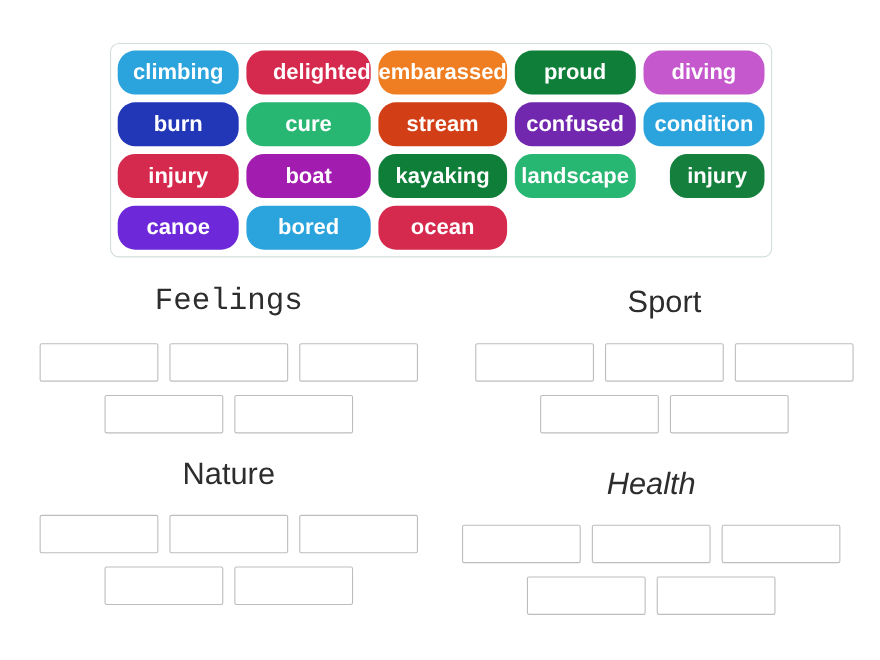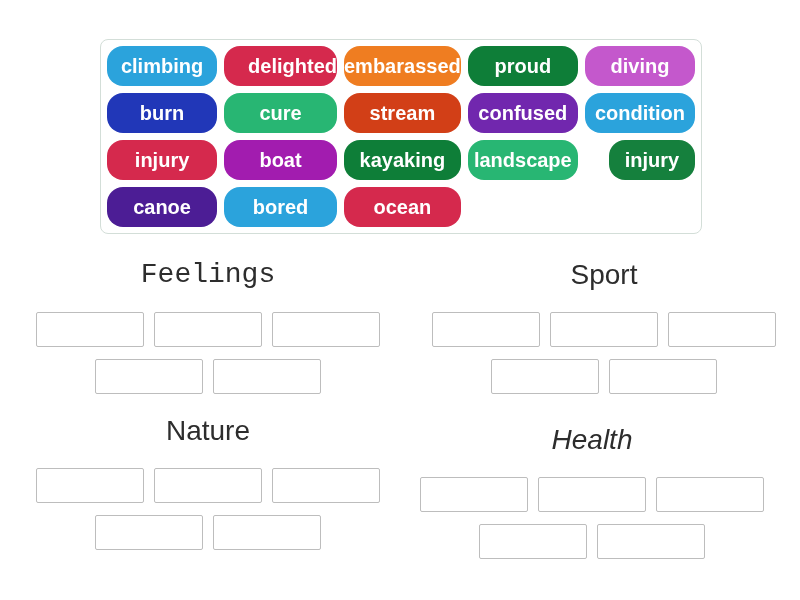--- a/index.html
+++ b/index.html
@@ -46,21 +46,21 @@
     <div class="tile" style="background: rgb(33, 55, 184);">burn</div>
     <div class="tile" style="background: rgb(40, 182, 115);">cure</div>
     <div class="tile" style="background: rgb(210, 63, 23);">stream</div>
     <div class="tile" style="background: rgb(113, 39, 174);">confused</div>
     <div class="tile" style="background: rgb(43, 163, 220);">condition</div>
     <div class="tile" style="background: rgb(213, 41, 77);">injury</div>
     <div class="tile" style="background: #a21caf;">boat</div>
     <div class="tile" style="background: rgb(14, 126, 56);">kayaking</div>
     <div class="tile" style="background: rgb(40, 182, 115);">landscape</div>
     <div class="tile" style="background: #15803d; margin-left: 24px;">injury</div>
-    <div class="tile" style="background: #4c1d95;">canoe</div>
+    <div class="tile" style="background: #6d28d9;">canoe</div>
     <div class="tile" style="background: rgb(43, 163, 220);">bored</div>
     <div class="tile" style="background: rgb(213, 41, 77);">ocean</div>
   </div>
 <div id="groups">
     <div class="group pos-0">
       <div class="group-title">Feelings</div>
       <div class="slot-row">
         <div class="slot"></div>
         <div class="slot"></div>
         <div class="slot"></div>

